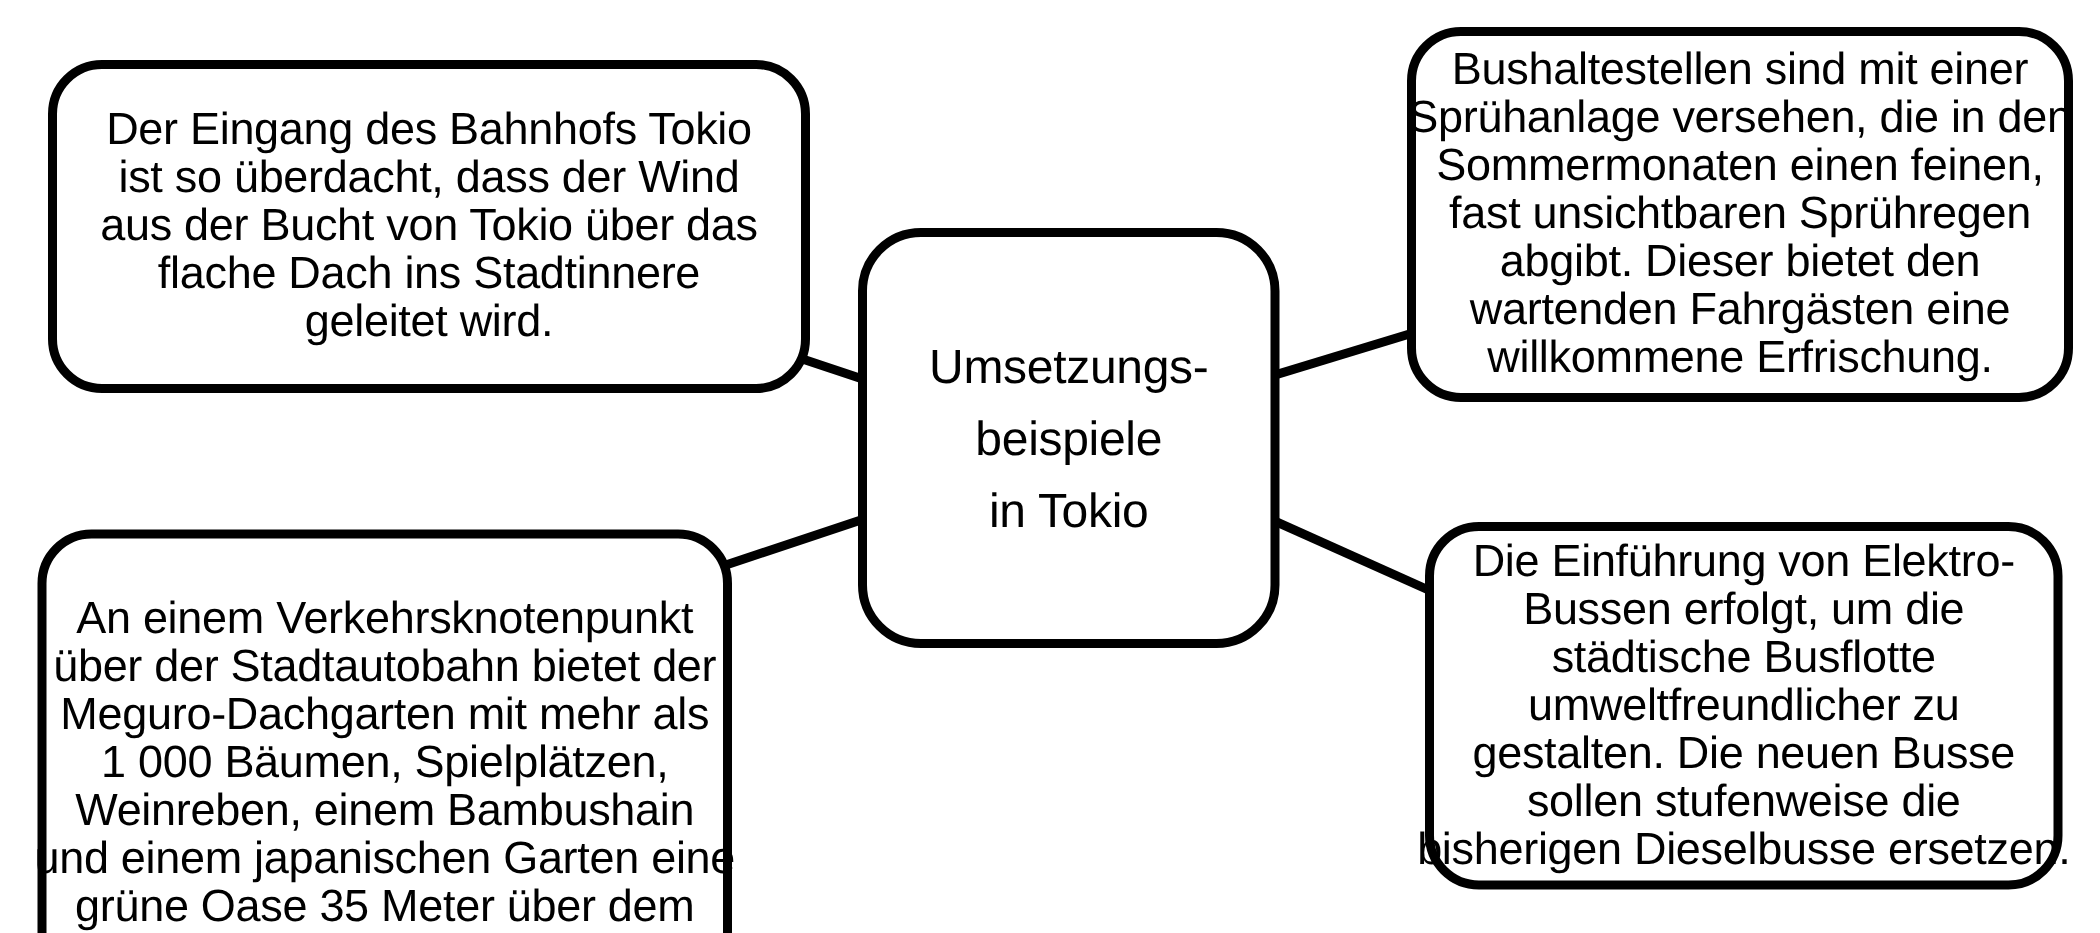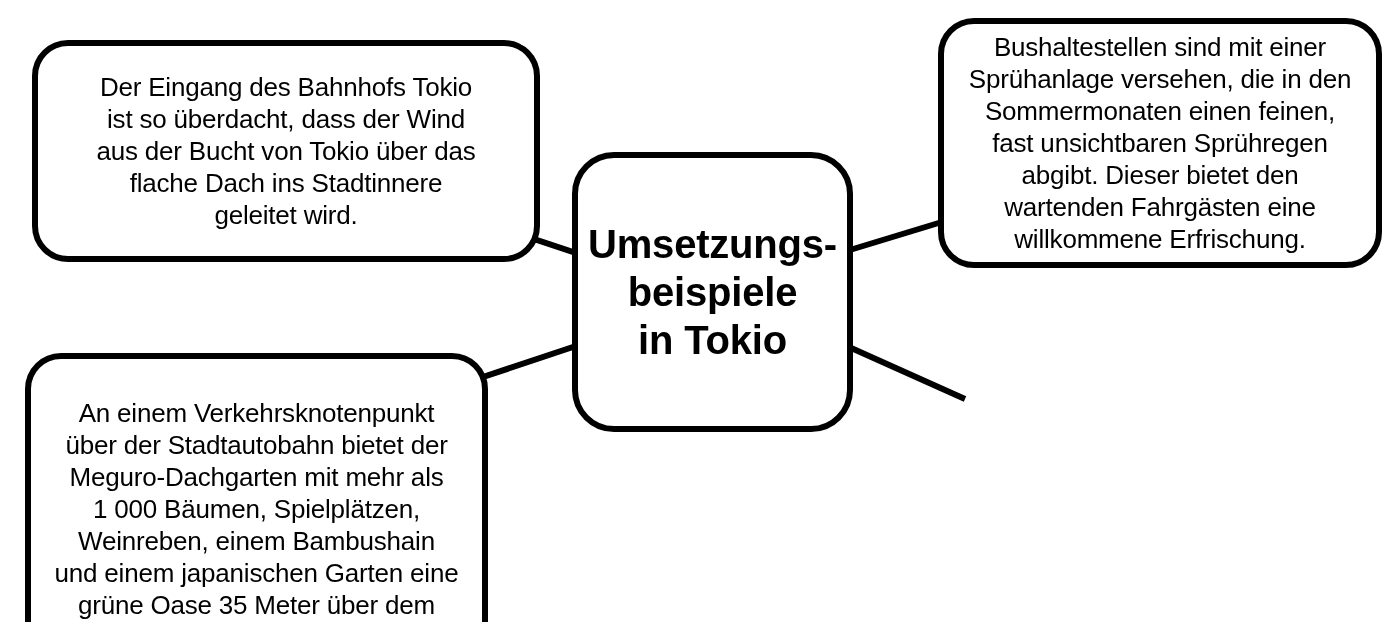--- a/index.html
+++ b/index.html
@@ -34,30 +34,29 @@
     text-align: center;
   }
   .node .txt {
     white-space: pre;
     letter-spacing: -0.2px;
   }
   .satellite {
     border-radius: 36px;
   }
   .satellite .txt {
-    font-size: 26px;
+    font-size: 30px;
     line-height: 32px;
   }
   .center-node {
     border-radius: 42px;
   }
   .center-node .txt {
-    font-size: 40px;
+    font-size: 32px;
     line-height: 48px;
-    font-weight: bold;
   }
   .node-top-left     { left: 32px;  top: 40px;  width: 508px; height: 222px; }
   .node-top-right    { left: 938px; top: 18px;  width: 444px; height: 250px; }
   .node-bottom-left  { left: 25px;  top: 323px; width: 463px; height: 344px; margin-top: 30px; }
   .node-bottom-right { left: 950px; top: 348px; width: 425px; height: 245px; }
   .node-center       { left: 572px; top: 152px; width: 281px; height: 280px; }
 </style>
 </head>
 <body>
 
@@ -92,20 +91,29 @@
     <div class="txt">An einem Verkehrsknotenpunkt
 über der Stadtautobahn bietet der
 Meguro-Dachgarten mit mehr als
 1 000 Bäumen, Spielplätzen,
 Weinreben, einem Bambushain
 und einem japanischen Garten eine
 grüne Oase 35 Meter über dem
 Straßenniveau.</div>
   </div>
 
+  <div class="node satellite node-bottom-right">
+    <div class="txt">Die Einführung von Elektro-
+Bussen erfolgt, um die
+städtische Busflotte
+umweltfreundlicher zu
+gestalten. Die neuen Busse
+sollen stufenweise die
+bisherigen Dieselbusse ersetzen.</div>
+  </div>
 
   <div class="node center-node node-center">
     <div class="txt">Umsetzungs-
 beispiele
 in Tokio</div>
   </div>
 
 </div>
 
 </body></html>

